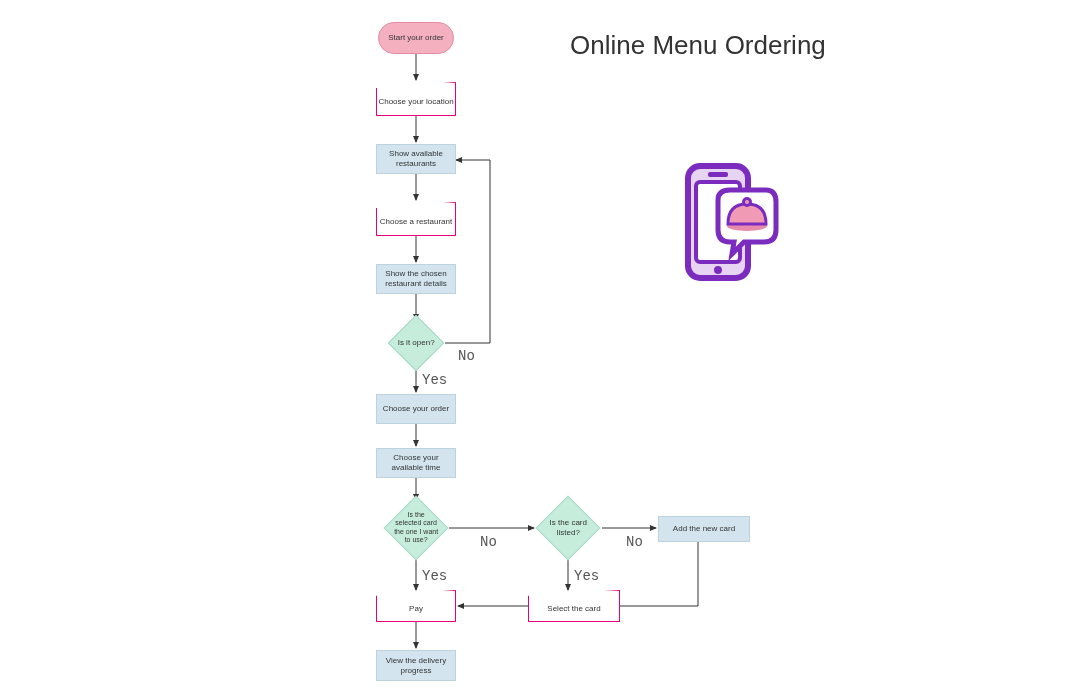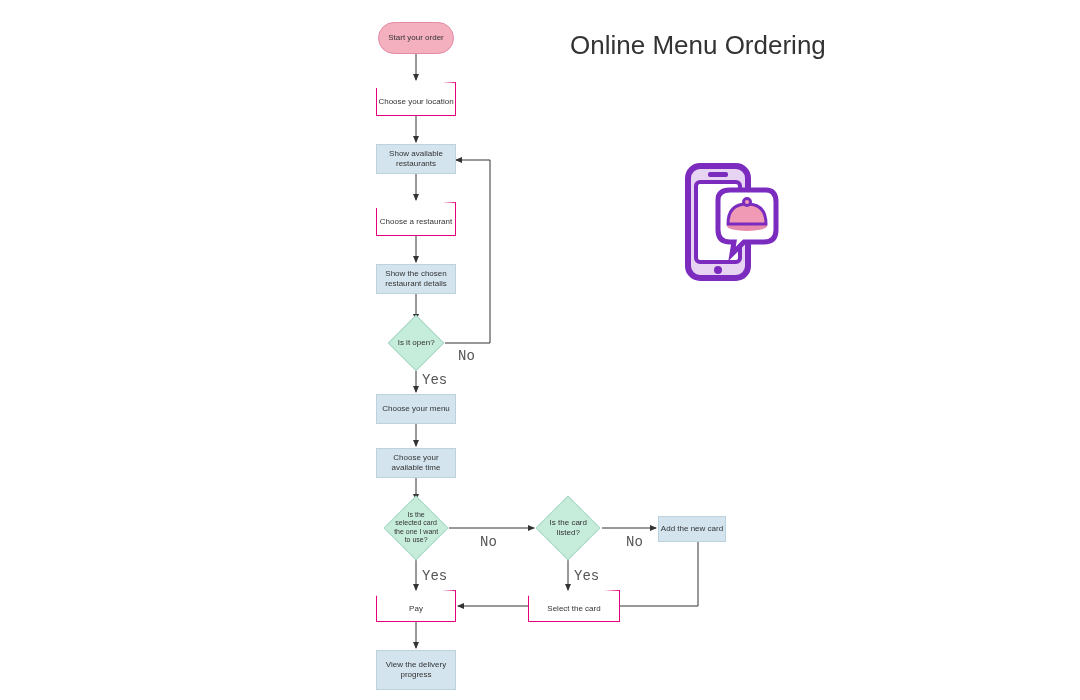--- a/index.html
+++ b/index.html
@@ -149,50 +149,50 @@
 
   <div class="node process" style="left:376px; top:264px; width:80px; height:30px;justify-content:center;">
     <span>Show the chosen restaurant details</span>
   </div>
 
   <div class="node decision" style="left:396px; top:323px; width:40px; height:40px;">
     <div class="decision-label">Is it open?</div>
   </div>
 
   <div class="node process" style="left:376px; top:394px; width:80px; height:30px;">
-    <span>Choose your menu</span>
+    <span>Choose your order</span>
   </div>
 
   <div class="node process" style="left:376px; top:448px; width:80px; height:30px;">
     <span>Choose your available time</span>
   </div>
 
   <div class="node decision" style="left:393px; top:505px; width:46px; height:46px;">
     <div class="decision-label" style="font-size:7px;">Is the selected card the one I want to use?</div>
   </div>
 
   <div class="node decision" style="left:545px; top:505px; width:46px; height:46px;">
     <div class="decision-label">Is the card listed?</div>
   </div>
 
-  <div class="node process" style="left:658px; top:516px; width:68px; height:26px;">
+  <div class="node process" style="left:658px; top:516px; width:92px; height:26px;">
     <span>Add the new card</span>
   </div>
 
   <div class="manual-wrapper" style="left:528px; top:590px; width:92px; height:32px;">
     <div class="manual"></div>
     <div class="manual-label">Select the card</div>
   </div>
 
   <div class="manual-wrapper" style="left:376px; top:590px; width:80px; height:32px;">
     <div class="manual"></div>
     <div class="manual-label">Pay</div>
   </div>
 
-  <div class="node process" style="left:376px; top:650px; width:80px; height:40px;">
+  <div class="node process" style="left:376px; top:650px; width:80px; height:31px;">
     <span>View the delivery progress</span>
   </div>
 
   <div class="edge-label" style="left:422px; top:372px;">Yes</div>
   <div class="edge-label" style="left:458px; top:348px;">No</div>
   <div class="edge-label" style="left:422px; top:568px;">Yes</div>
   <div class="edge-label" style="left:480px; top:534px;">No</div>
   <div class="edge-label" style="left:574px; top:568px;">Yes</div>
   <div class="edge-label" style="left:626px; top:534px;">No</div>
 

